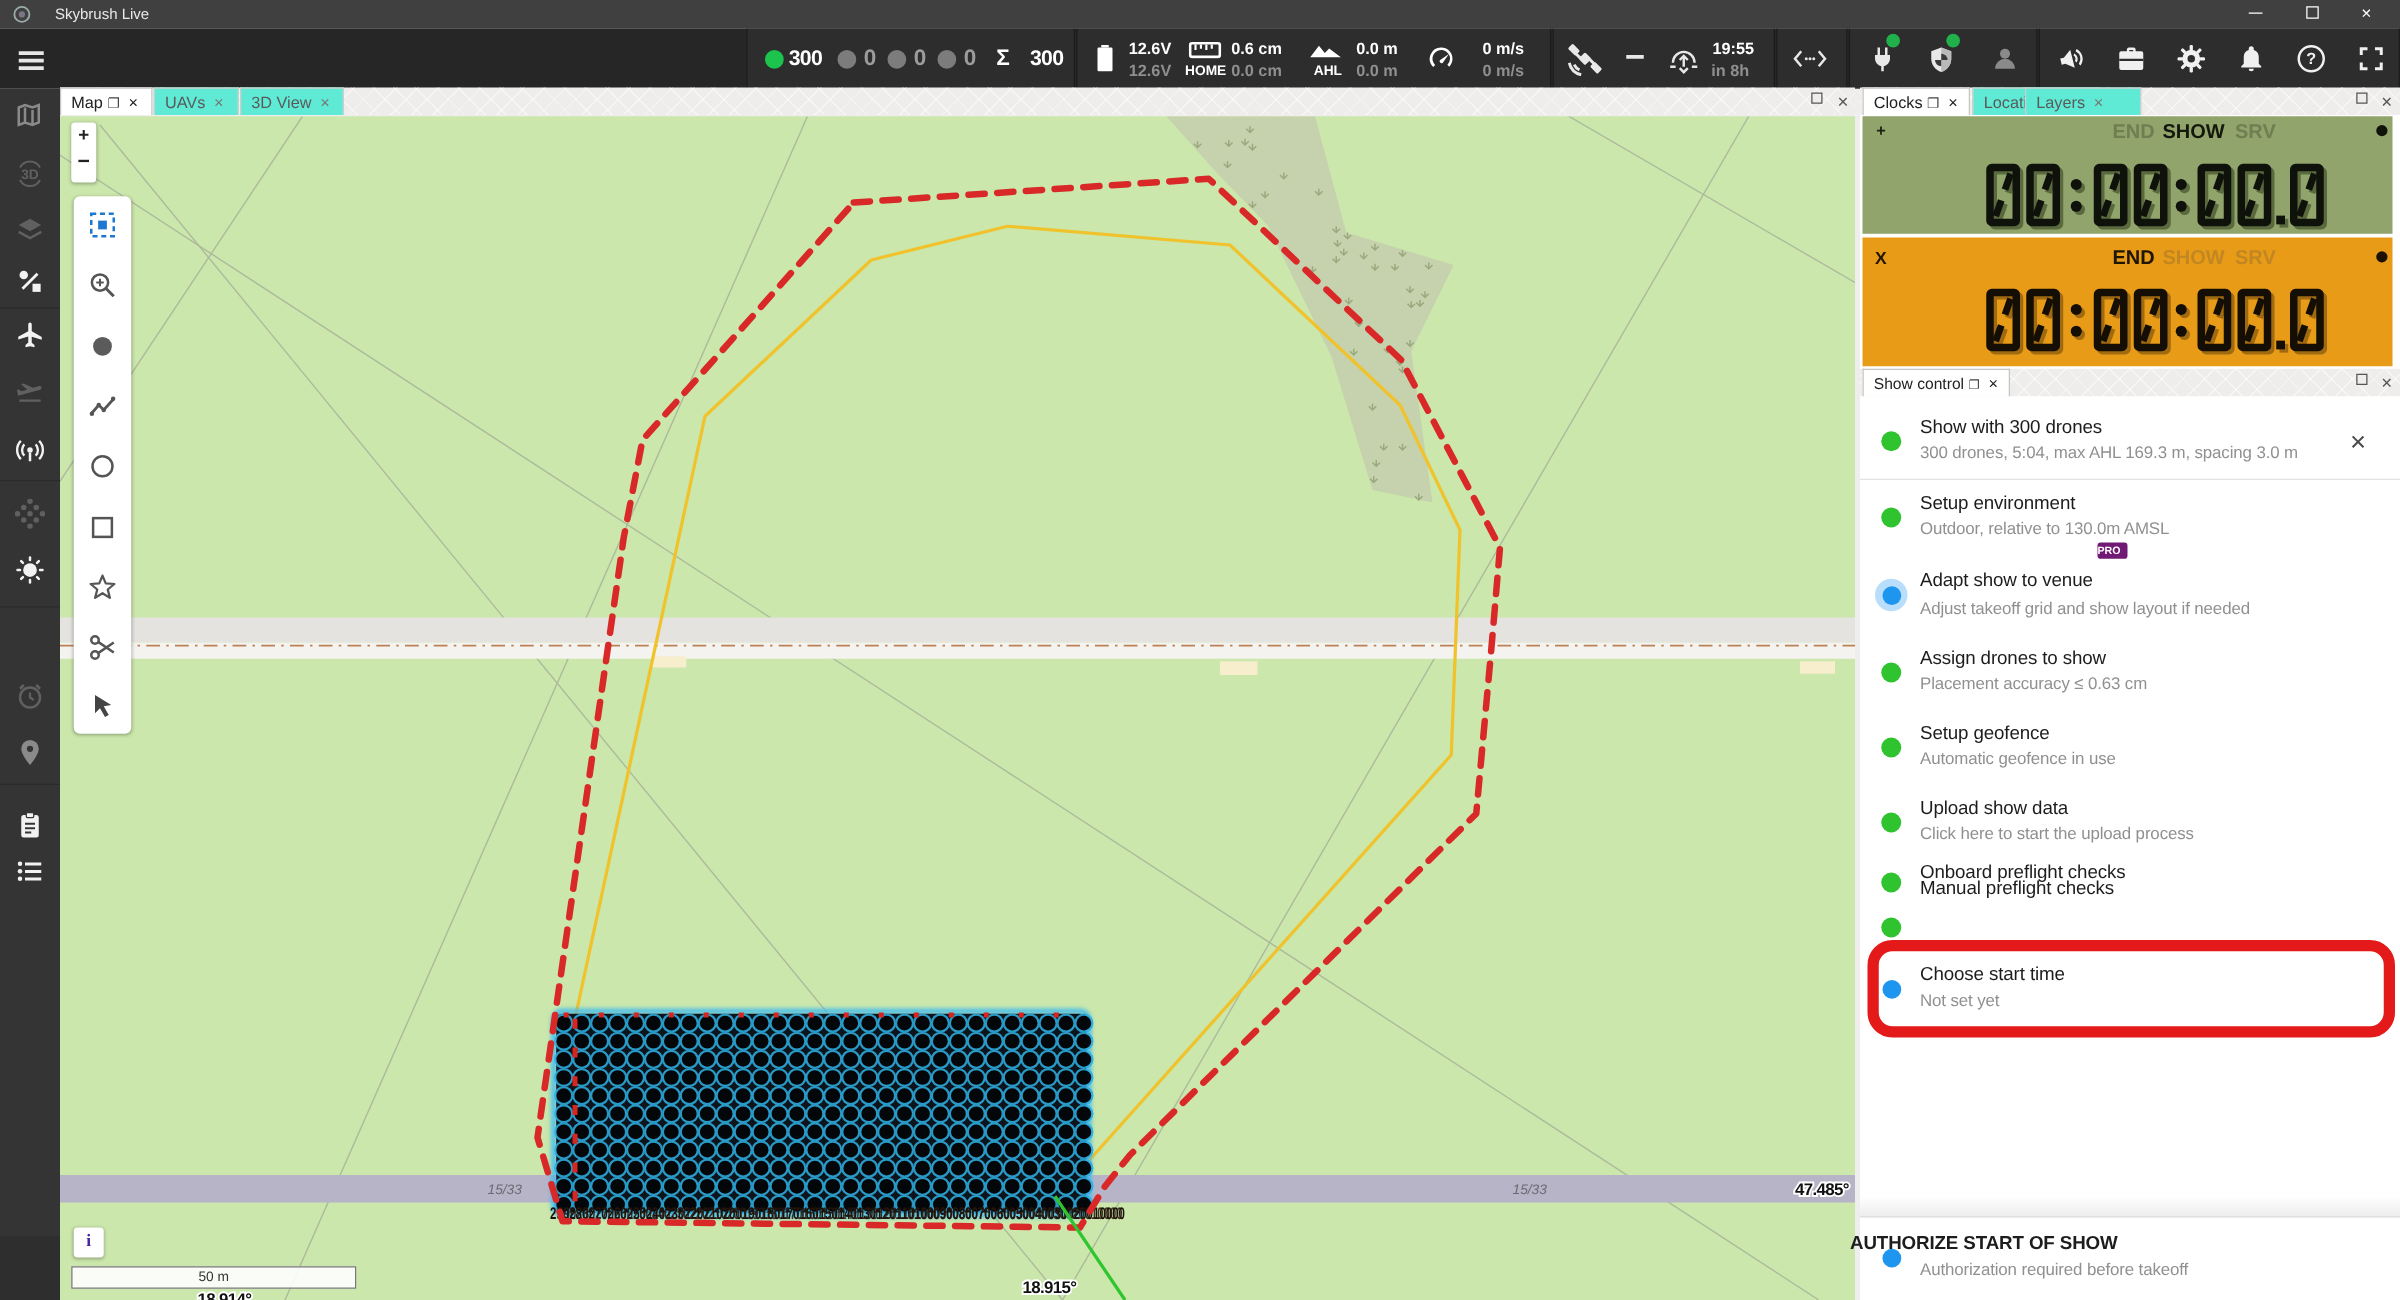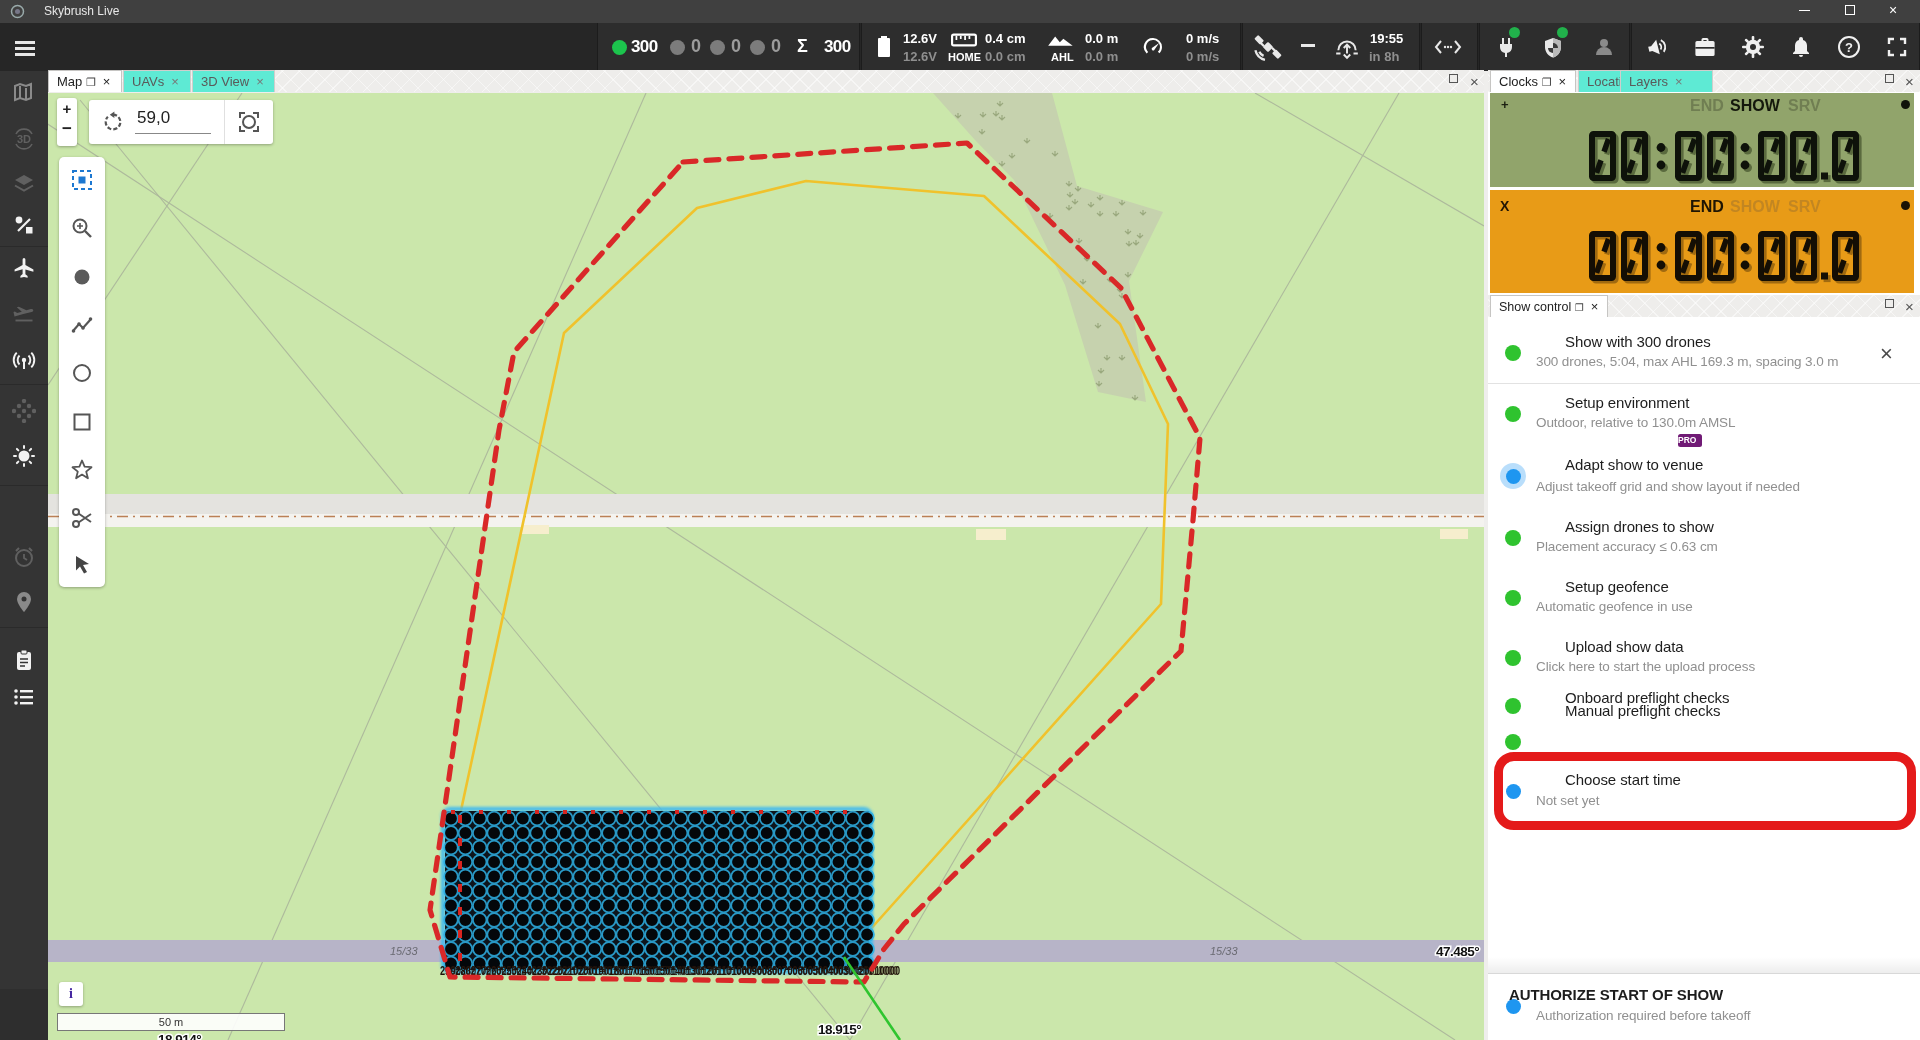--- a/index.html
+++ b/index.html
@@ -16,21 +16,21 @@
  background:repeating-linear-gradient(45deg,rgba(255,255,255,.5) 0 1px,rgba(0,0,0,0) 1px 12px),
  repeating-linear-gradient(-45deg,rgba(255,255,255,.5) 0 1px,rgba(0,0,0,0) 1px 12px),#eeedeb;}
 .tab{position:absolute;height:22px;z-index:7;font-size:13px;color:#5a5a5a;background:#5eead4;
  border:1px solid #cfcecc;border-bottom:none;padding:3px 8px 0 8px;white-space:nowrap;}
 .tab.active{background:#fff;color:#222;border-color:#c6c5c3;}
 .tabx{display:inline-block;color:#777;font-size:13px;margin-left:7px;}
 .winbtn{position:absolute;color:#555;font-size:13px;z-index:8;}
 .map{left:48px;top:93px;width:1436px;height:947px;background:#cbe7ab;overflow:hidden;}
 .mapctl{position:absolute;background:#fff;border-radius:3px;box-shadow:0 1px 3px rgba(0,0,0,.3);}
 #rightcol{left:1488px;top:71px;width:432px;height:969px;background:#fff;}
-.itemtitle{position:absolute;font-size:15px;color:#1d1d1d;white-space:nowrap;letter-spacing:-0.1px;margin-left:29px;}
+.itemtitle{position:absolute;font-size:15px;color:#1d1d1d;white-space:nowrap;letter-spacing:-0.1px;}
 .itemsub{position:absolute;font-size:13.5px;color:#909090;white-space:nowrap;letter-spacing:-0.1px;}
 .dot{position:absolute;border-radius:50%;}
 .gdot{width:16px;height:16px;background:#2fc32f;}
 .bdot{width:15px;height:15px;background:#1e96f0;}
 .clk{position:absolute;left:2px;width:424px;}
 .clklabel{position:absolute;font-size:16px;font-weight:bold;letter-spacing:0px;margin-left:37px;}
 </style></head><body>
 <div id="titlebar" class="abs">
 <svg class="abs" style="left:10px;top:4px" width="15" height="15" viewBox="0 0 15 15">
       <circle cx="7.5" cy="7.5" r="6" fill="none" stroke="#9aa" stroke-width="1.5"></circle>
@@ -63,21 +63,21 @@
 <div class="abs" style="left:824px;top:13.5px;color:#fff;font-size:17px;font-weight:bold;letter-spacing:-0.6px">300</div>
 <div class="abs" style="left:878px;top:15px;width:12px;height:19px;background:#fff;border-radius:1px"></div>
 <div class="abs" style="left:881px;top:13px;width:6px;height:2px;background:#fff"></div>
 <div class="abs" style="left:903px;top:8px;color:#fff;font-size:13px;font-weight:bold">12.6V</div>
 <div class="abs" style="left:903px;top:26px;color:#8f8f8f;font-size:13px;font-weight:bold">12.6V</div>
 <svg class="icon" style="left:951px;top:10px" width="26" height="14" viewBox="0 0 24 12">
       <rect x="1" y="1" width="22" height="10" rx="1.5" fill="none" stroke="#fff" stroke-width="2"></rect>
       <path d="M5 2v4M9 2v3M13 2v4M17 2v3" stroke="#fff" stroke-width="1.6"></path>
     </svg>
 <div class="abs" style="left:948px;top:28px;color:#fff;font-size:11px;font-weight:bold">HOME</div>
-<div class="abs" style="left:985px;top:8px;color:#fff;font-size:13px;font-weight:bold">0.4 cm</div>
+<div class="abs" style="left:985px;top:8px;color:#fff;font-size:13px;font-weight:bold">0.6 cm</div>
 <div class="abs" style="left:985px;top:26px;color:#8f8f8f;font-size:13px;font-weight:bold">0.0 cm</div>
 <svg class="icon" style="left:1047px;top:10px" width="28" height="14" viewBox="0 0 24 12">
       <path d="M1 11L7 3l4 5 3-3 8 6z" fill="#fff"></path>
     </svg>
 <div class="abs" style="left:1051px;top:28px;color:#fff;font-size:11px;font-weight:bold">AHL</div>
 <div class="abs" style="left:1085px;top:8px;color:#fff;font-size:13px;font-weight:bold">0.0 m</div>
 <div class="abs" style="left:1085px;top:26px;color:#8f8f8f;font-size:13px;font-weight:bold">0.0 m</div>
 <svg class="icon" style="left:1141px;top:12px" width="24" height="24" viewBox="0 0 24 24">
       <path d="M12 3a9 9 0 0 1 9 9c0 2.5-1 4.7-2.6 6.3l-1.5-1.5A6.7 6.7 0 0 0 19 12a7 7 0 1 0-11.9 5l-1.5 1.5A9 9 0 0 1 12 3z" fill="#fff"></path>
       <path d="M10.9 13.1a1.6 1.6 0 0 0 2.2 2.2l5-7.2z" fill="#fff"></path>
@@ -676,35 +676,20 @@
       <polygon points="635,69 919,50 1073,195 1152,345 1145,427 1133,558 856,831 836,856 816,889 402,884 382,817 451,337 466,259" fill="none" stroke="#d92828" stroke-width="5.2" stroke-dasharray="13 10" stroke-linejoin="round" stroke-linecap="round"></polygon>
       <line x1="796" y1="864" x2="852" y2="947" stroke="#2fc52f" stroke-width="2.6"></line>
       <text x="770" y="941" font-size="13.5" font-weight="bold" fill="#111" stroke="#fff" stroke-width="3" paint-order="stroke" letter-spacing="-0.5">18.915°</text>
       <text x="110" y="951" font-size="13.5" font-weight="bold" fill="#111" stroke="#fff" stroke-width="3" paint-order="stroke" letter-spacing="-0.5">18.914°</text>
       <text x="1388" y="863" font-size="13.5" font-weight="bold" fill="#111" stroke="#fff" stroke-width="3" paint-order="stroke" letter-spacing="-0.5">47.485°</text>
     </svg>
 <div class="mapctl" style="left:9px;top:5px;width:20px;height:48px;text-align:center;font-weight:bold;color:#222">
       <div style="font-size:15px;line-height:22px">+</div>
       <div style="font-size:17px;line-height:18px">−</div>
     </div>
-<div class="mapctl" style="left:41px;top:7px;width:184px;height:44px">
-      <svg class="abs" style="left:13px;top:11px" width="22" height="22" viewBox="0 0 24 24">
-        <path d="M12 4a8 8 0 1 1-5.6 2.3" fill="none" stroke="#555" stroke-width="2.4" stroke-dasharray="4.5 2.2"></path>
-        <path d="M13.5 0.5l-5 3.5 5 3.5z" fill="#555"></path>
-      </svg>
-      <div class="abs" style="left:48px;top:8px;font-size:17px;color:#222">59,0</div>
-      <div class="abs" style="left:46px;top:33px;width:76px;height:1px;background:#888"></div>
-      <div class="abs" style="left:135px;top:0;width:1px;height:44px;background:#e0e0e0"></div>
-      <svg class="abs" style="left:148px;top:10px" width="24" height="24" viewBox="0 0 24 24">
-        <circle cx="12" cy="12" r="6" fill="none" stroke="#555" stroke-width="2"></circle>
-        <g stroke="#555" stroke-width="2" fill="none">
-          <path d="M3 8V3h5M16 3h5v5M21 16v5h-5M8 21H3v-5"></path>
-        </g>
-      </svg>
-    </div>
 <div class="mapctl" style="left:11px;top:64px;width:46px;height:430px;border-radius:5px"></div>
 <svg class="abs" style="left:22px;top:75px" width="24" height="24" viewBox="0 0 24 24">
       <rect x="3" y="3" width="18" height="18" fill="none" stroke="#1d78d1" stroke-width="2" stroke-dasharray="4 3"></rect>
       <rect x="8.5" y="8.5" width="7" height="7" fill="#1d78d1"></rect>
     </svg>
 <svg class="abs" style="left:22px;top:123px" width="24" height="24" viewBox="0 0 24 24">
       <circle cx="10" cy="10" r="6.5" fill="none" stroke="#555" stroke-width="2"></circle>
       <path d="M15 15l6 6" stroke="#555" stroke-width="2.4"></path>
       <path d="M7 10h6M10 7v6" stroke="#555" stroke-width="1.6"></path>
     </svg>

